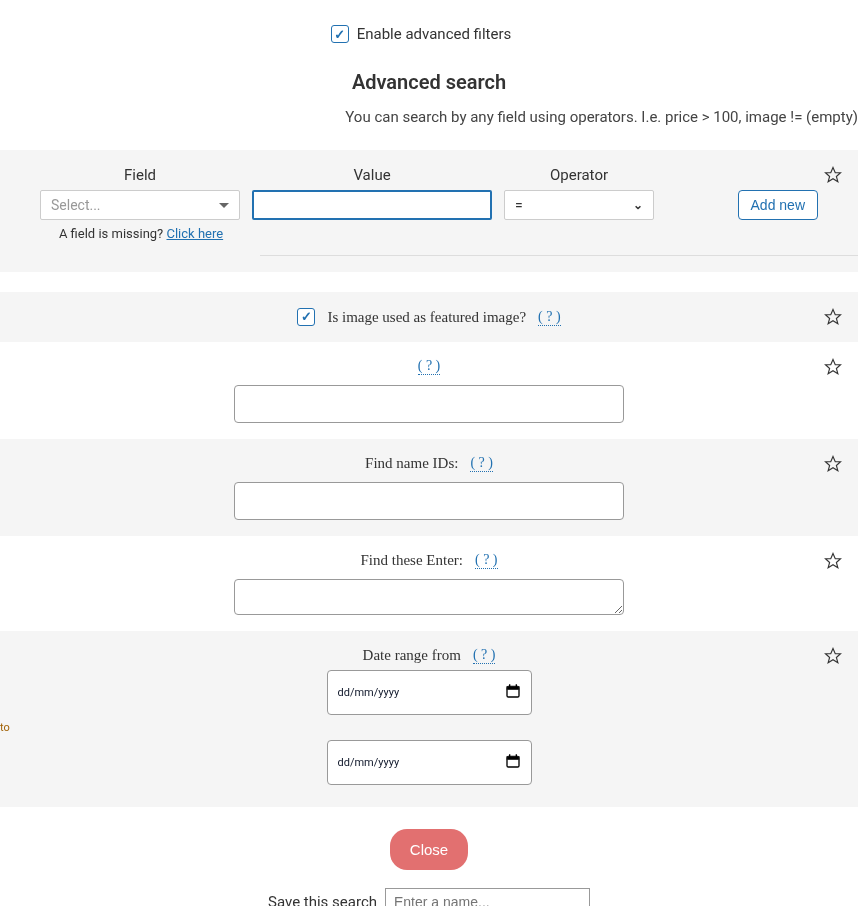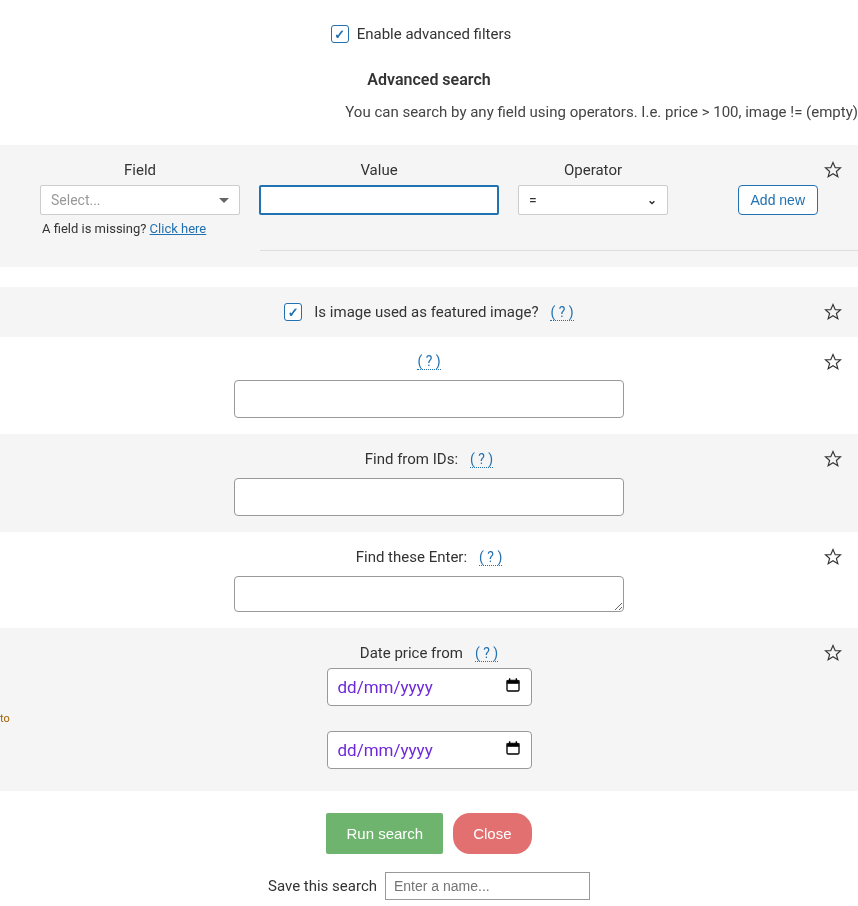--- a/index.html
+++ b/index.html
@@ -35,21 +35,21 @@
       background: #fff;
     }
     .checkbox-wrap.checked::after {
       content: '✓';
       color: #2271b1;
       font-weight: bold;
       font-size: 13px;
     }
     .page-title {
       text-align: center;
-      font-size: 16px;
+      font-size: 20px;
       font-weight: 600;
       margin: 12px 4px;
     }
     .subtitle {
       text-align: right;
       font-size: 15px;
       color: #444;
       margin: 14px 0 24px 0;
     }
     .section {
@@ -70,21 +70,21 @@
       width: 18px;
       height: 18px;
       stroke: #333;
       fill: none;
       stroke-width: 1.5;
     }
     .filter-row {
       display: flex;
       align-items: flex-start;
       padding: 0 40px;
-      gap: 19px;
+      gap: 12px;
     }
     .field-col {
       display: flex;
       flex-direction: column;
       align-items: center;
     }
     .col-label {
       font-size: 15px;
       color: #333;
       margin-bottom: 6px;
@@ -136,37 +136,38 @@
       background: #fff;
       color: #2271b1;
       font-size: 14px;
       cursor: pointer;
       margin-left: auto;
     }
     .field-missing {
       font-size: 13px;
       color: #333;
       margin-top: 6px;
-      text-align: left;
+      text-align: center;
       padding-left: 2px;
     }
     .field-missing a {
       color: #2271b1;
       text-decoration: underline;
     }
     .hr-line {
       border: none;
       border-top: 1px solid #ddd;
       margin: 14px 0 0 260px;
     }
     .centered-row {
       display: flex;
       justify-content: center;
       align-items: center;
       gap: 12px;
+      font-family: Liberation Serif, serif;
     }
     .help-link {
       color: #2271b1;
       text-decoration: none;
       border-bottom: 1px dotted #2271b1;
       font-size: 14px;
     }
     .text-label {
       font-size: 15px;
       color: #333;
@@ -192,26 +193,26 @@
       font-size: 14px;
       margin-top: 10px;
       display: block;
       margin-left: auto;
       margin-right: auto;
       resize: both;
       font-family: inherit;
     }
     .date-input {
       width: 205px;
-      height: 38px;
+      height: 45px;
       border: 1px solid #999;
       border-radius: 4px;
       padding: 0 10px;
-      font-size: 17px;
-      color: #6d28d9;
+      font-size: 11px;
+      color: #0f172a;
       display: flex;
       align-items: center;
       justify-content: space-between;
       margin: 6px auto;
       background: #fff;
     }
     .cal-icon svg {
       width: 16px;
       height: 16px;
       stroke: #222;
@@ -342,21 +343,21 @@
     <input type="text" class="text-input-med" style="">
   </div>
 
   <div class="section grey">
     <div class="star-icon">
       <svg viewBox="0 0 24 24">
           <polygon points="12,2 15,9 22,9 16.5,14 18.5,21 12,17 5.5,21 7.5,14 2,9 9,9"></polygon>
         </svg>
     </div>
     <div class="centered-row">
-      <span class="text-label">Find from IDs:</span>
+      <span class="text-label">Find name IDs:</span>
       <a href="#" class="help-link">( ? )</a>
     </div>
     <input type="text" class="text-input-med" style="">
   </div>
 
   <div class="section">
     <div class="star-icon">
       <svg viewBox="0 0 24 24">
           <polygon points="12,2 15,9 22,9 16.5,14 18.5,21 12,17 5.5,21 7.5,14 2,9 9,9"></polygon>
         </svg>
@@ -368,21 +369,21 @@
     <textarea class="textarea-med" style=""></textarea>
   </div>
 
   <div class="section grey">
     <div class="star-icon">
       <svg viewBox="0 0 24 24">
           <polygon points="12,2 15,9 22,9 16.5,14 18.5,21 12,17 5.5,21 7.5,14 2,9 9,9"></polygon>
         </svg>
     </div>
     <div class="centered-row">
-      <span class="text-label">Date price from</span>
+      <span class="text-label">Date range from</span>
       <a href="#" class="help-link">( ? )</a>
     </div>
     <div class="date-input">
       <span>dd/mm/yyyy</span>
       <span class="cal-icon">
         <svg viewBox="0 0 24 24">
             <rect x="3" y="5" width="18" height="16" rx="2" fill="none" stroke="#000" stroke-width="2"></rect>
             <rect x="3" y="5" width="18" height="5" fill="#000"></rect>
             <line x1="7" y1="2" x2="7" y2="7" stroke="#000" stroke-width="2"></line>
             <line x1="17" y1="2" x2="17" y2="7" stroke="#000" stroke-width="2"></line>
@@ -397,21 +398,20 @@
             <rect x="3" y="5" width="18" height="16" rx="2" fill="none" stroke="#000" stroke-width="2"></rect>
             <rect x="3" y="5" width="18" height="5" fill="#000"></rect>
             <line x1="7" y1="2" x2="7" y2="7" stroke="#000" stroke-width="2"></line>
             <line x1="17" y1="2" x2="17" y2="7" stroke="#000" stroke-width="2"></line>
           </svg>
       </span>
     </div>
   </div>
 
   <div class="button-row">
-    <button class="btn btn-run">Run search</button>
     <button class="btn btn-close">Close</button>
   </div>
 
   <div class="save-row">
     <span class="text-label">Save this search</span>
     <input type="text" class="save-input" placeholder="Enter a name..." style="">
   </div>
 
 </div>
 

